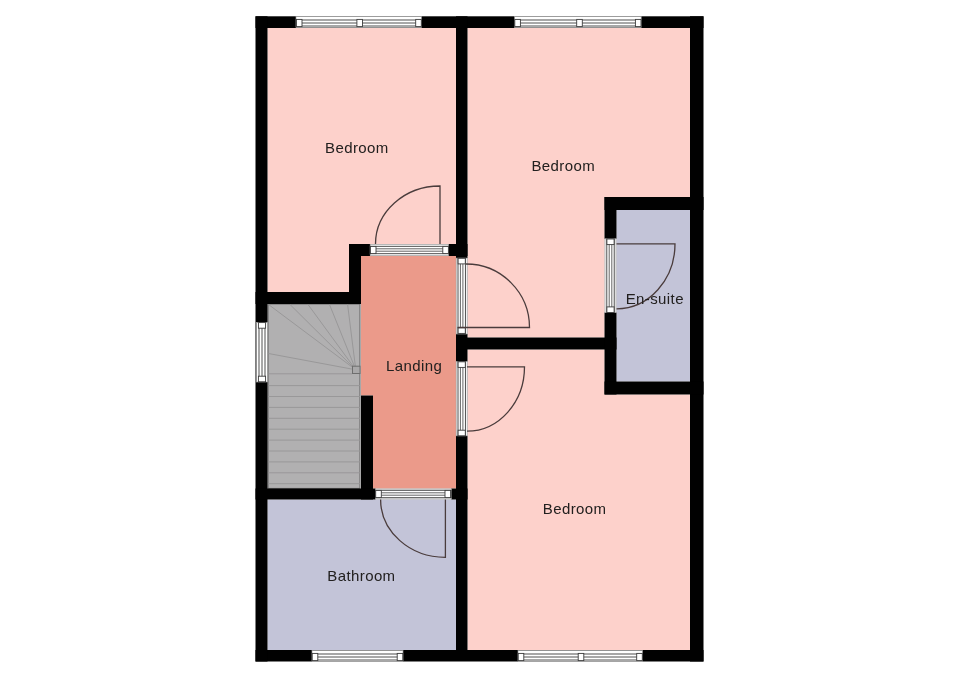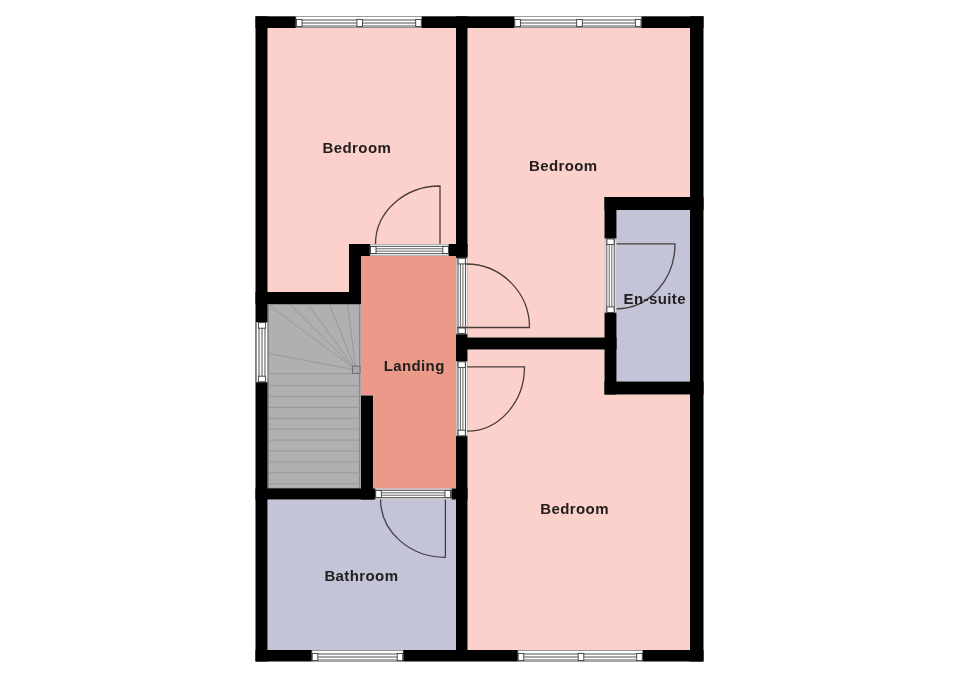--- a/index.html
+++ b/index.html
@@ -1,16 +1,16 @@
 <!DOCTYPE html>
 <html><head>
 <meta charset="utf-8">
 <style>
   html,body{margin:0;padding:0;background:#ffffff;}
-  #wrap{position:relative;width:874px;height:679px;background:#ffffff;overflow:hidden;font-weight:bold;}
+  #wrap{position:relative;width:874px;height:679px;background:#ffffff;overflow:hidden;}
   svg{position:absolute;left:0;top:0;}
   text{font-family:"Liberation Sans",sans-serif;font-size:15px;fill:#22201f;letter-spacing:0.4px;}
 </style>
 </head>
 <body>
 <div id="wrap">
 <svg width="960" height="679" viewBox="0 0 960 679">
 
   <path d="M267.5,28 H456 V244 H349 V292 H267.5 Z" fill="#fdd1cb"></path>
   <path d="M467.5,28 H690 V197 H604.5 V337.5 H467.5 Z" fill="#fdd1cb"></path>

